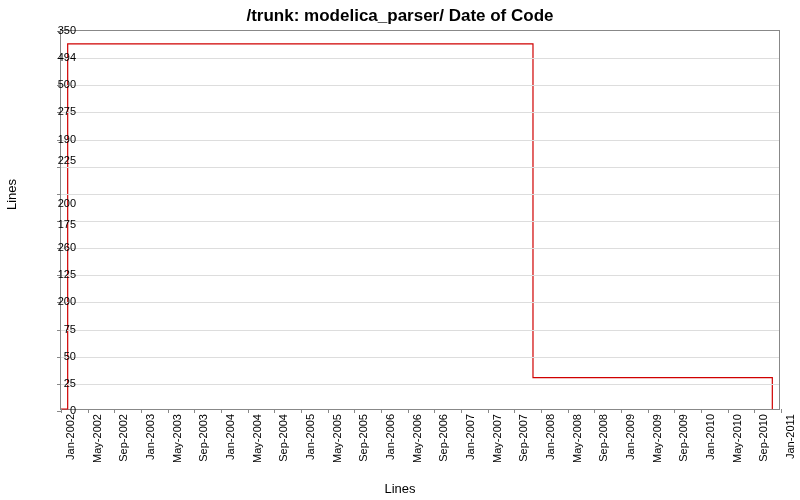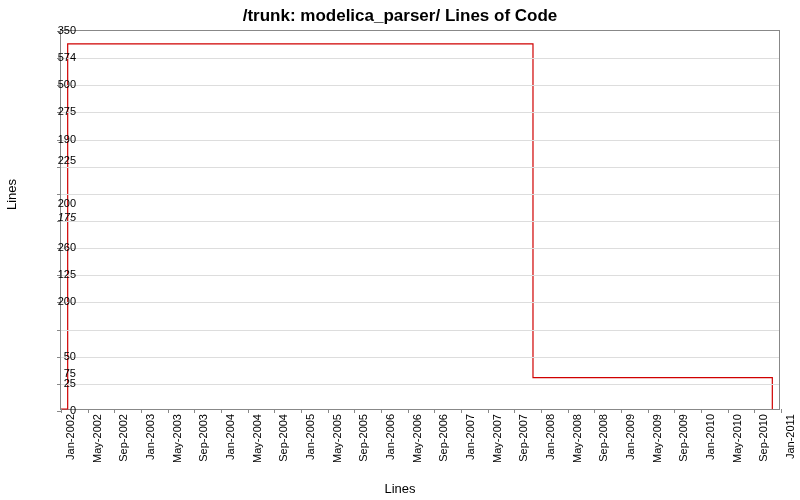--- a/index.html
+++ b/index.html
@@ -92,21 +92,21 @@
     left: 0;
     top: 0;
     width: 100%;
     height: 100%;
     overflow: visible;
   }
 </style>
 </head>
 <body>
 
-<div class="title">/trunk: modelica_parser/ Lines of Code</div>
+<div class="title">/trunk: modelica_parser/ Date of Code</div>
 <div class="ylabel">Lines</div>
 <div class="xlabel">Lines</div>
 
 <div class="plot">
   <svg class="series" viewBox="0 0 720 380" preserveAspectRatio="none">
     <polyline id="series-path" fill="none" stroke="#d00000" stroke-width="1.2" points="0.0,380.0 6.7,380.0 6.7,13.0 473.3,13.0 473.3,348.5 713.3,348.5 713.3,352.9 713.3,380.0"></polyline>
   </svg>
 <div class="tickmark-y" style="top: 380px;"></div>
     <div class="ytick" style="top: 352.857px;"></div>
     <div class="tickmark-y" style="top: 352.857px;"></div>
@@ -161,31 +161,31 @@
     <div class="tickmark-x" style="left: 613.333px;"></div>
     <div class="tickmark-x" style="left: 640px;"></div>
     <div class="tickmark-x" style="left: 666.667px;"></div>
     <div class="tickmark-x" style="left: 693.333px;"></div>
     <div class="tickmark-x" style="left: 720px;"></div>
   </div>
 
 <div class="ytick-label" style="top: 410px;">0</div>
 <div class="ytick-label" style="top: 382.857px;">25</div>
 <div class="ytick-label" style="top: 355.714px;">50</div>
-<div class="ytick-label" style="top: 328.571px; margin-top: 44px;">75</div>
+<div class="ytick-label" style="top: 328.571px;">75</div>
 <div class="ytick-label" style="top: 301.429px;">200</div>
 <div class="ytick-label" style="top: 274.286px;">125</div>
 <div class="ytick-label" style="top: 247.143px;">260</div>
-<div class="ytick-label" style="top: 217px; font-style: italic;">175</div>
+<div class="ytick-label" style="top: 224px;">175</div>
 <div class="ytick-label" style="top: 203px;">200</div>
 <div class="ytick-label" style="top: 160px;">225</div>
 <div class="ytick-label" style="top: 138.571px;">190</div>
 <div class="ytick-label" style="top: 111.429px;">275</div>
 <div class="ytick-label" style="top: 84.2857px;">500</div>
-<div class="ytick-label" style="top: 57.1429px;">574</div>
+<div class="ytick-label" style="top: 57.1429px;">494</div>
 <div class="ytick-label" style="top: 30px;">350</div>
 <div class="xtick-label" style="left: 64px;">Jan-2002</div>
 <div class="xtick-label" style="left: 90.6667px;">May-2002</div>
 <div class="xtick-label" style="left: 117.333px;">Sep-2002</div>
 <div class="xtick-label" style="left: 144px;">Jan-2003</div>
 <div class="xtick-label" style="left: 170.667px;">May-2003</div>
 <div class="xtick-label" style="left: 197.333px;">Sep-2003</div>
 <div class="xtick-label" style="left: 224px;">Jan-2004</div>
 <div class="xtick-label" style="left: 250.667px;">May-2004</div>
 <div class="xtick-label" style="left: 277.333px;">Sep-2004</div>

